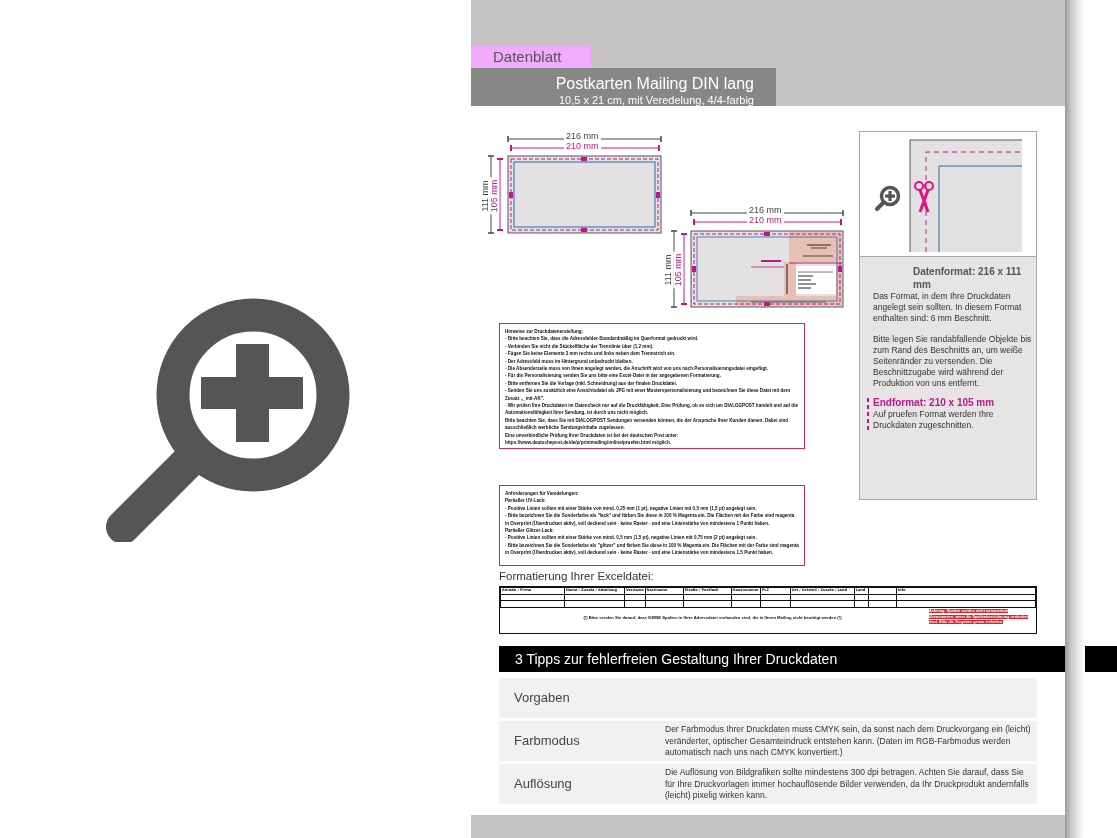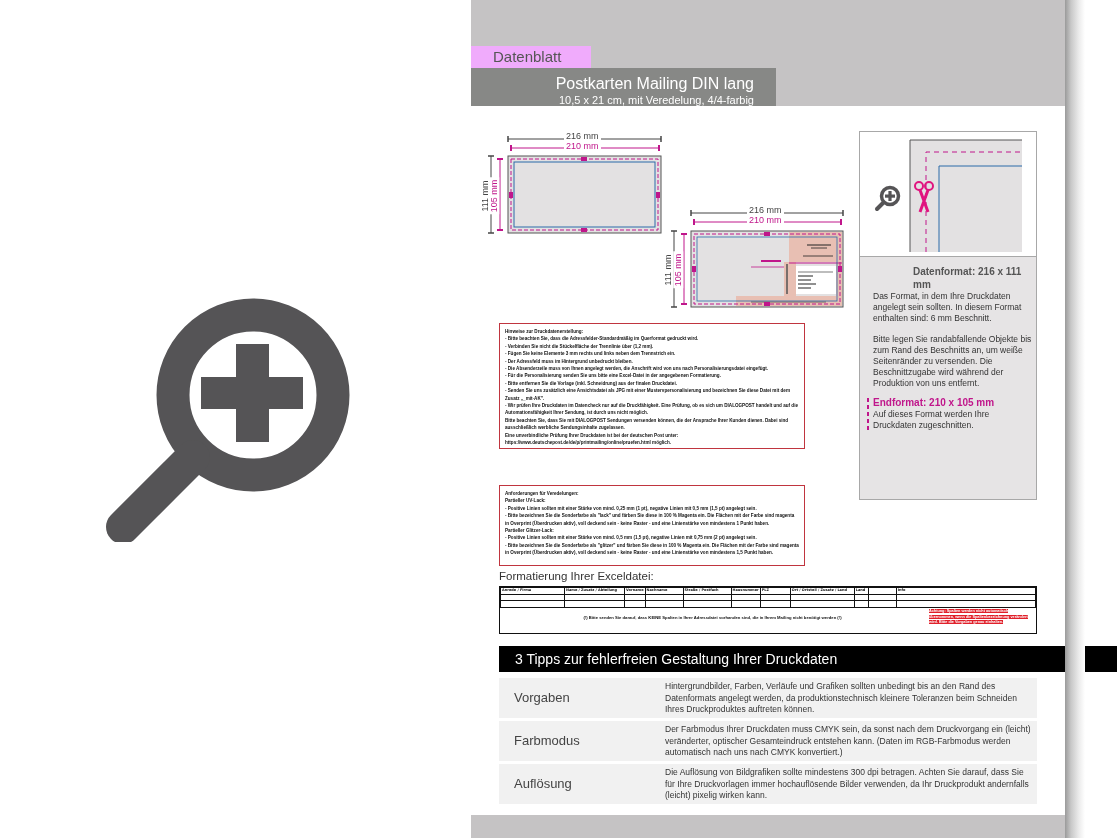--- a/index.html
+++ b/index.html
@@ -181,21 +181,21 @@
       </span>
     </div>
     <div class="info-block dark" style="top:133px;">
       <h4>Datenformat: 216 x 111 mm</h4>
       <p>Das Format, in dem Ihre Druckdaten angelegt sein sollten. In diesem Format enthalten sind: 6 mm Beschnitt.</p>
       <p style="margin-top:10px;">Bitte legen Sie randabfallende Objekte bis zum Rand des Beschnitts an, um weiße Seitenränder zu versenden. Die Beschnittzugabe wird während der Produktion von uns entfernt.</p>
     </div>
     <div class="info-block mag" style="top:264px;">
       <div class="bar-mag"></div>
       <h4>Endformat: 210 x 105 mm</h4>
-      <p>Auf dieses Format werden Ihre Druckdaten zugeschnitten.</p>
+      <p>Auf pruefen Format werden Ihre Druckdaten zugeschnitten.</p>
     </div>
   </div>
 
   <div class="note-box" style="left:28px; top:323px; width:306px; height:126px;">
     <div class="note-line">Hinweise zur Druckdatenerstellung:</div>
     <div class="note-line">- Bitte beachten Sie, dass die Adressfelder-Standardmäßig im Querformat gedruckt wird.</div>
     <div class="note-line">- Verbinden Sie nicht die Stückelfläche der Trennlinie über (1,2 mm).</div>
     <div class="note-line">- Fügen Sie keine Elemente 3 mm rechts und links neben dem Trennstrich ein.</div>
     <div class="note-line">- Der Adressfeld muss im Hintergrund unbedruckt bleiben.</div>
     <div class="note-line">- Die Absenderzeile muss von Ihnen angelegt werden, die Anschrift wird von uns nach Personalisierungsdatei eingefügt.</div>
@@ -268,21 +268,20 @@
     <div class="excel-note">(!) Bitte senden Sie darauf, dass KEINE Spalten in Ihrer Adressdatei vorhanden sind, die in Ihrem Mailing nicht benötigt werden (!)</div>
     <div class="excel-warn">
       <span>Achtung: Spalten werden nicht automatisch übernommen, wenn die Spaltenbezeichnung verändert wird. Bitte die Vorgaben genau einhalten.</span>
     </div>
   </div>
 
   <div class="tips-header">3 Tipps zur fehlerfreien Gestaltung Ihrer Druckdaten</div>
 
   <div class="tip-row" style="top:678px;">
     <div class="tip-label">Vorgaben</div>
-    <div class="tip-text">Hintergrundbilder, Farben, Verläufe und Grafiken sollten unbedingt bis an den Rand des Datenformats angelegt werden, da produktionstechnisch kleinere Toleranzen beim Schneiden Ihres Druckproduktes auftreten können.</div>
   </div>
   <div class="tip-row" style="top:721px;">
     <div class="tip-label">Farbmodus</div>
     <div class="tip-text">Der Farbmodus Ihrer Druckdaten muss CMYK sein, da sonst nach dem Druckvorgang ein (leicht) veränderter, optischer Gesamteindruck entstehen kann. (Daten im RGB-Farbmodus werden automatisch nach uns nach CMYK konvertiert.)</div>
   </div>
   <div class="tip-row" style="top:764px;">
     <div class="tip-label">Auflösung</div>
     <div class="tip-text">Die Auflösung von Bildgrafiken sollte mindestens 300 dpi betragen. Achten Sie darauf, dass Sie für Ihre Druckvorlagen immer hochauflösende Bilder verwenden, da Ihr Druckprodukt andernfalls (leicht) pixelig wirken kann.</div>
   </div>
 

